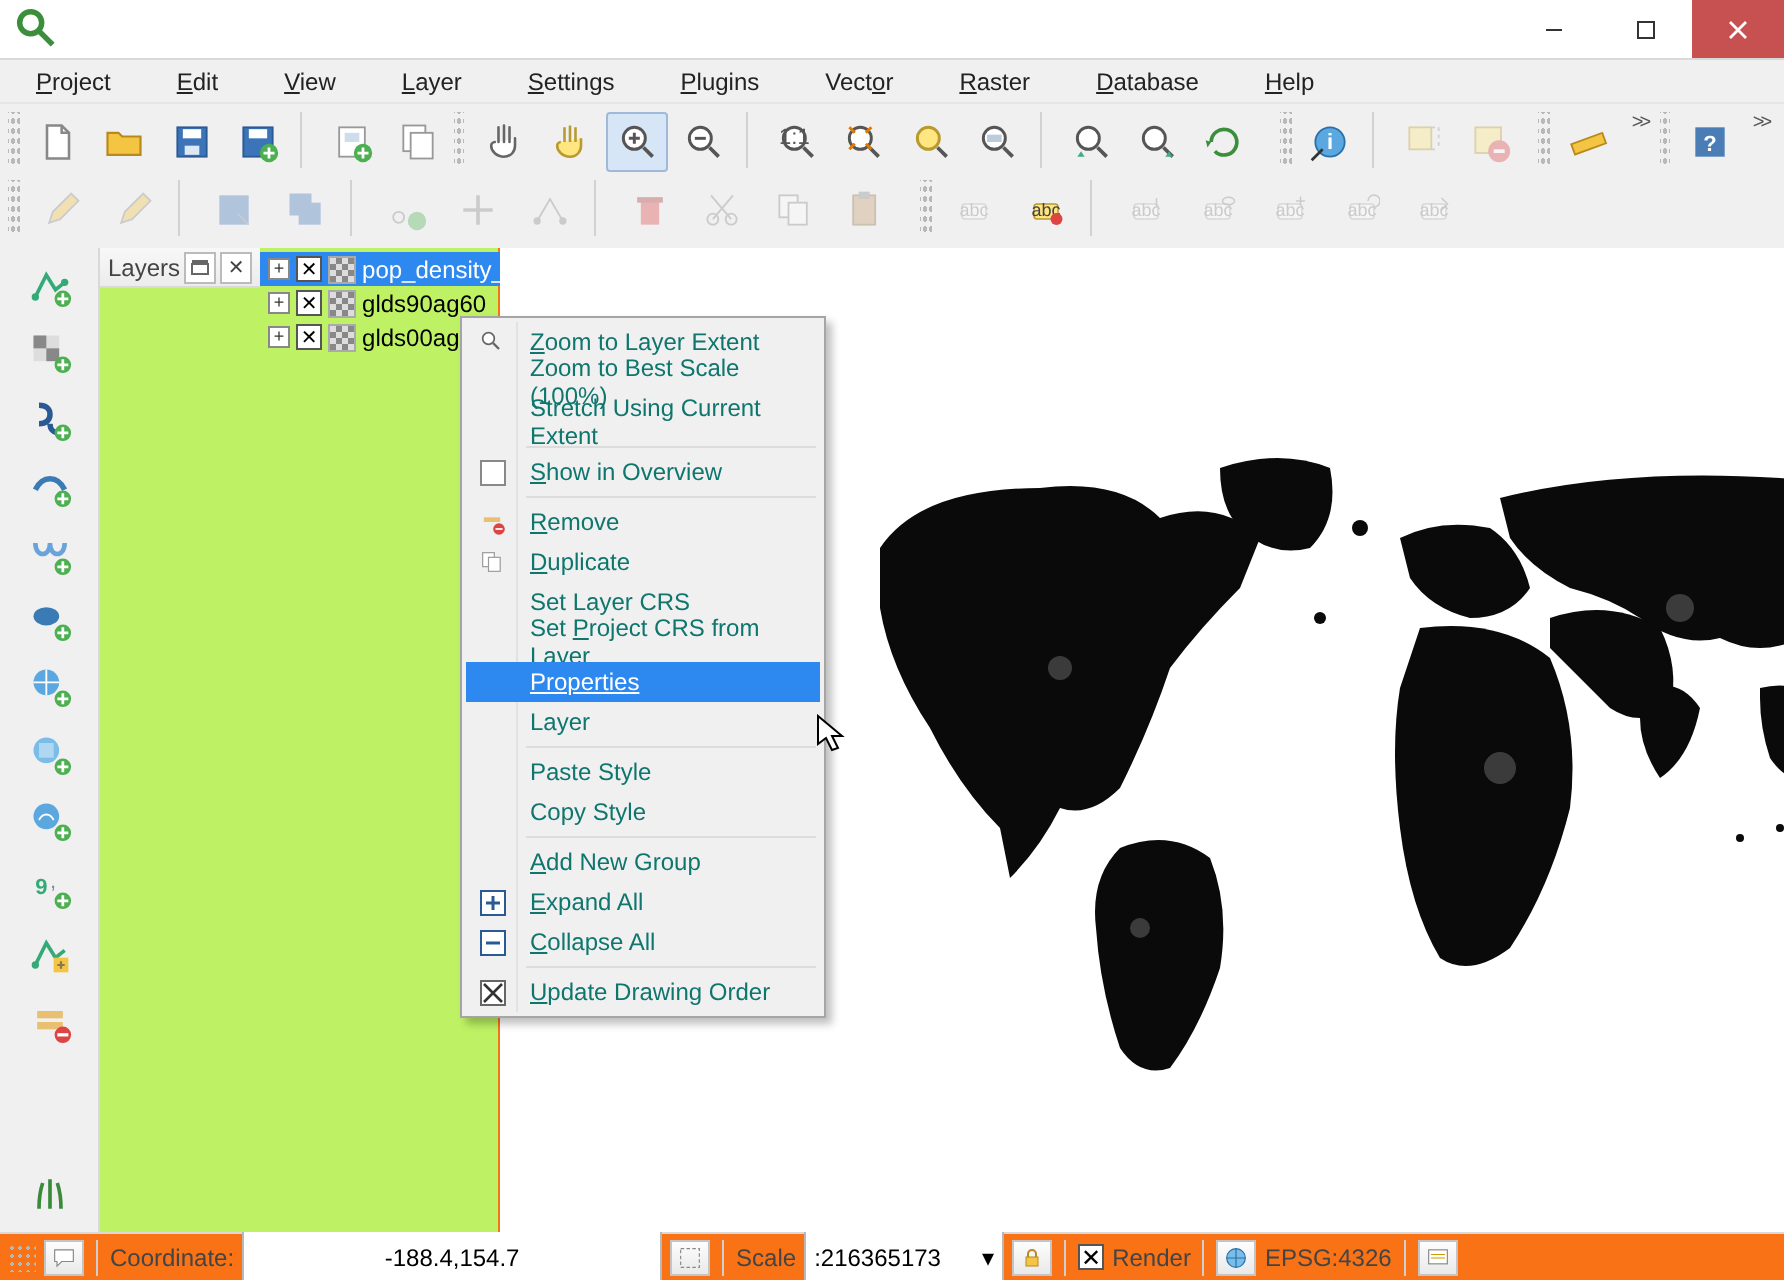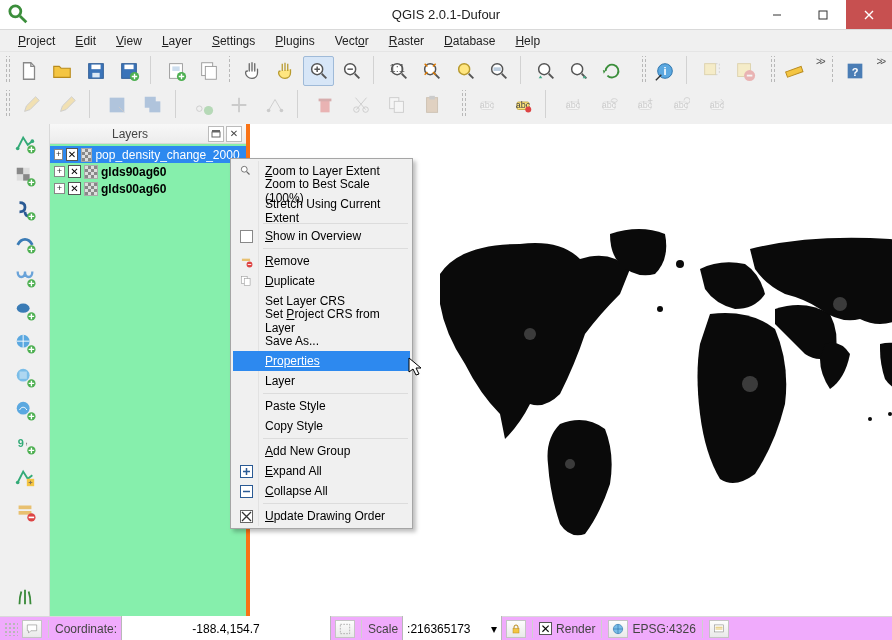--- a/index.html
+++ b/index.html
@@ -8,21 +8,21 @@
   
   .titlebar { height: 30px; background: #fff; border-bottom: 1px solid #d9d9d9; display: flex; align-items: center; position: relative; }
   .titlebar .app-icon { width: 22px; height: 22px; margin-left: 8px; display:flex; align-items:center; justify-content:center; }
   .titlebar .title { position: absolute; left: 0; right: 0; text-align: center; font-size: 13px; color: #222; pointer-events: none; }
   .win-controls { margin-left: auto; display: flex; height: 100%; }
   .win-btn { width: 46px; height: 100%; display: flex; align-items: center; justify-content: center; color: #333; }
   .win-btn.close { background: #c75050; color: #fff; width: 46px; }
   .win-btn svg { width: 10px; height: 10px; }
 
   
-  .menubar { height: 22px; display: flex; align-items: center; padding: 0 10px; gap: 4px; background: #f0f0f0; border-bottom: 1px solid #e5e5e5;}
+  .menubar { height: 22px; display: flex; align-items: center; padding: 0 10px; gap: 17px; background: #f0f0f0; border-bottom: 1px solid #e5e5e5;}
   .menu-item { padding: 2px 8px; color: #222; }
   .menu-item u { text-decoration: underline; }
 
   
   .toolbars { background: #f0f0f0; padding: 2px 4px 2px 4px; }
   .toolbar-row { display: flex; align-items: flex-start; gap: 2px; padding: 2px 0; }
   .tb-btn { width: 34px; height: 30px; display: flex; align-items: center; justify-content: center; border: 1px solid transparent; border-radius: 2px; }
   .tb-btn.pressed { background: #d7e6f7; border: 1px solid #9fbad8; }
   .tb-sep { width: 6px; height: 28px; border-left: 1px solid #d2d2d2; margin: 0 3px; }
   .tb-grip { width: 6px; height: 28px; background-image: radial-gradient(#b8b8b8 1px, transparent 1px); background-size: 3px 5px; background-position: 1px 2px; margin-right: 2px; }
@@ -32,50 +32,50 @@
   .overflow-arrows { font-size: 10px; letter-spacing: -2px; color: #555; padding: 0 4px; }
 
   
   .main { display: flex; height: calc(640px - 30px - 22px - 72px - 24px); position: relative; }
 
   
   .vtoolbar { width: 50px; background: #f0f0f0; border-right: 1px solid #d9d9d9; display: flex; flex-direction: column; align-items: center; gap: 4px; padding: 4px 2px; }
   .vtoolbar .tb-btn { width: 36px; height: 30px; }
 
   
-  .layers-panel { width: 200px; border-right: 4px solid #f97316; background:#86efac; display:flex; flex-direction:column; }
+  .layers-panel { width: 200px; border-right: 1px solid #f97316; background:#bef264; display:flex; flex-direction:row; }
   .panel-header { height: 20px; background: linear-gradient(#f8f8f8,#ececec); border-bottom: 1px solid #d9d9d9; display:flex; align-items:center; padding: 0 4px; font-size: 11px; color:#444; }
   .panel-header .title-text { flex: 1; text-align:center; }
   .panel-header .hbtn { width:16px; height:16px; border:1px solid #bbb; display:flex; align-items:center; justify-content:center; margin-left:2px; font-size:10px; background:#fff; }
   .layers-tree { flex:1; padding: 2px 0; font-size: 12px; }
   .layer-row { display:flex; align-items:center; gap:3px; padding: 0px 4px; height: 17px; }
   .layer-row.selected { background: #2d89ef; color:#fff; }
   .layer-plus { width:11px; height:11px; border:1px solid #888; display:flex; align-items:center; justify-content:center; font-size:9px; line-height:1; background:#fff; color:#333;}
   .layer-check { width:13px; height:13px; border:1px solid #555; display:flex; align-items:center; justify-content:center; font-size:10px; background:#fff; color:#000; }
   .layer-swatch { width:14px; height:14px; background: repeating-conic-gradient(#888 0 25%, #ddd 0 50%) 0 0/6px 6px; border:1px solid #aaa; }
-  .layer-name { font-weight: bold; white-space:nowrap; overflow:hidden; }
+  .layer-name { font-weight: normal; white-space:nowrap; overflow:hidden; }
   .layer-row.selected .layer-name { font-weight: normal; }
 
   
   .canvas { flex:1; background:#fff; position:relative; overflow:hidden; }
   .map-img { position:absolute; left: 160px; top: 90px; width: 640px; height: 330px; }
 
   
   .ctx-menu { position:absolute; left: 230px; top: 158px; width: 183px; background:#f0f0f0; border:1px solid #a5a5a5; box-shadow: 3px 3px 4px rgba(0,0,0,.25); z-index: 50; padding: 2px; }
   .ctx-menu .gutter { position:absolute; left:2px; top:2px; bottom:2px; width:26px; background:#f0f0f0; border-right:1px solid #e2e2e2; }
-  .ctx-item { position:relative; height:20px; display:flex; align-items:center; padding-left: 32px; color:#000000; }
+  .ctx-item { position:relative; height:20px; display:flex; align-items:center; padding-left: 32px; color:#0f766e; }
   .ctx-item.highlight { background:#2d89ef; color:#fff;text-decoration:underline; }
   .ctx-sep { height:1px; margin: 2px 2px 2px 30px; background:#dcdcdc; position:relative; }
   .ctx-icon { position:absolute; left:4px; width:18px; height:18px; display:flex; align-items:center; justify-content:center; }
 
   
   .cursor { position:absolute; left: 408px; top: 357px; z-index: 60; pointer-events:none; }
 
   
-  .statusbar { height: 24px; background:#f0abfc; border-top:1px solid #d9d9d9; display:flex; align-items:center; gap:4px; padding: 0 4px; font-size:12px; }
+  .statusbar { height: 24px; background:#f97316; border-top:1px solid #d9d9d9; display:flex; align-items:center; gap:4px; padding: 0 4px; font-size:12px; }
   .st-grip { width: 14px; height:14px; background-image: radial-gradient(#b8b8b8 1px, transparent 1px); background-size: 4px 4px; }
   .st-label { color:#444; }
   .st-field { border:1px solid #b8b8b8; background:#fff; height:34px; padding: 0 4px; display:flex; align-items:center; }
   .st-field.coord { width: 210px; justify-content:center; }
   .st-field.scale { width: 100px; }
   .st-btn { width:20px; height:18px; border:1px solid #c4c4c4; background:linear-gradient(#fdfdfd,#e9e9e9); display:flex; align-items:center; justify-content:center; }
   .st-check { width:13px; height:13px; border:1px solid #555; display:flex; align-items:center; justify-content:center; background:#fff; }
   .divider { width:1px; height:18px; background:#cfcfcf; margin: 0 2px; }
 
   u { text-decoration: underline; }
@@ -83,21 +83,20 @@
 </head>
 <body>
 
 <div class="titlebar">
   <div class="app-icon">
     <svg viewBox="0 0 24 24">
         <circle cx="8" cy="8" r="6" fill="none" stroke="#3b8e3b" stroke-width="3"></circle>
         <path d="M13 13 L20 20" stroke="#3b8e3b" stroke-width="3"></path>
       </svg>
   </div>
-  <div class="title">QGIS 2.0.1-Dufour</div>
   <div class="win-controls">
     <div class="win-btn">
         <svg viewBox="0 0 10 10">
           <path d="M1 5 H9" stroke="#333" stroke-width="1"></path>
         </svg>
       </div>
     <div class="win-btn">
         <svg viewBox="0 0 10 10">
           <rect x="1" y="1" width="8" height="8" fill="none" stroke="#333" stroke-width="1"></rect>
         </svg>
@@ -633,23 +632,20 @@
         </svg>
       </span>
       <span><u>D</u>uplicate</span>
     </div>
     <div class="ctx-item">
       <span>Set Layer CRS</span>
     </div>
     <div class="ctx-item">
       <span>Set <u>P</u>roject CRS from Layer</span>
     </div>
-    <div class="ctx-item">
-      <span>Save As...</span>
-    </div>
     <div class="ctx-item highlight">
       <span><u>P</u>roperties</span>
     </div>
     <div class="ctx-item">
       <span>Layer</span>
     </div>
     <div class="ctx-sep"></div>
     <div class="ctx-item">
       <span>Paste Style</span>
     </div>

